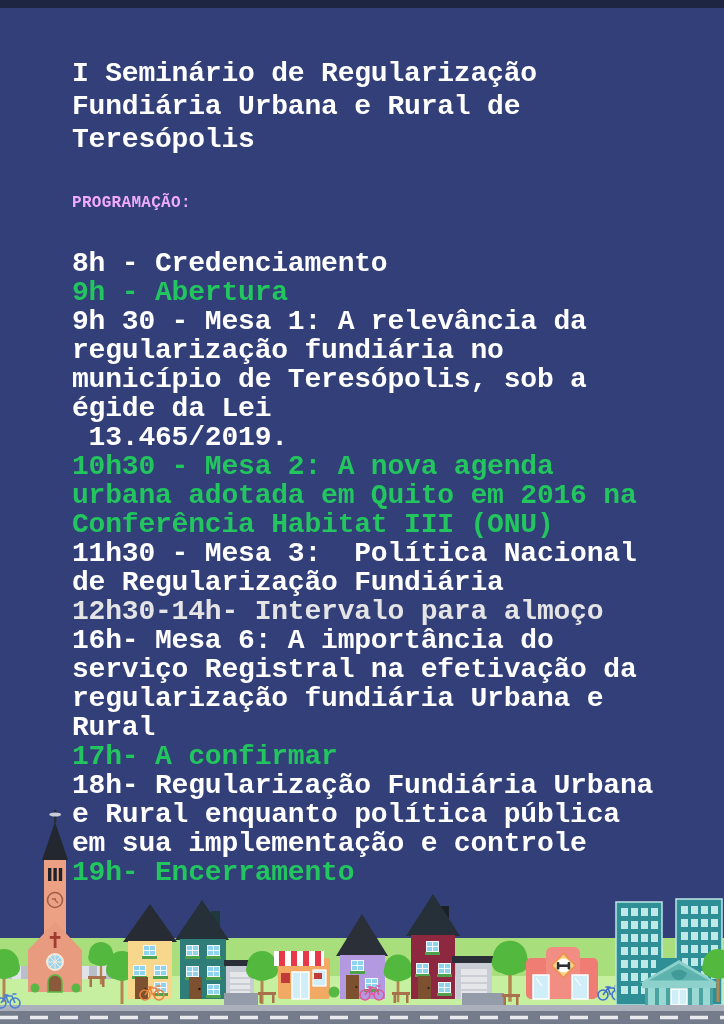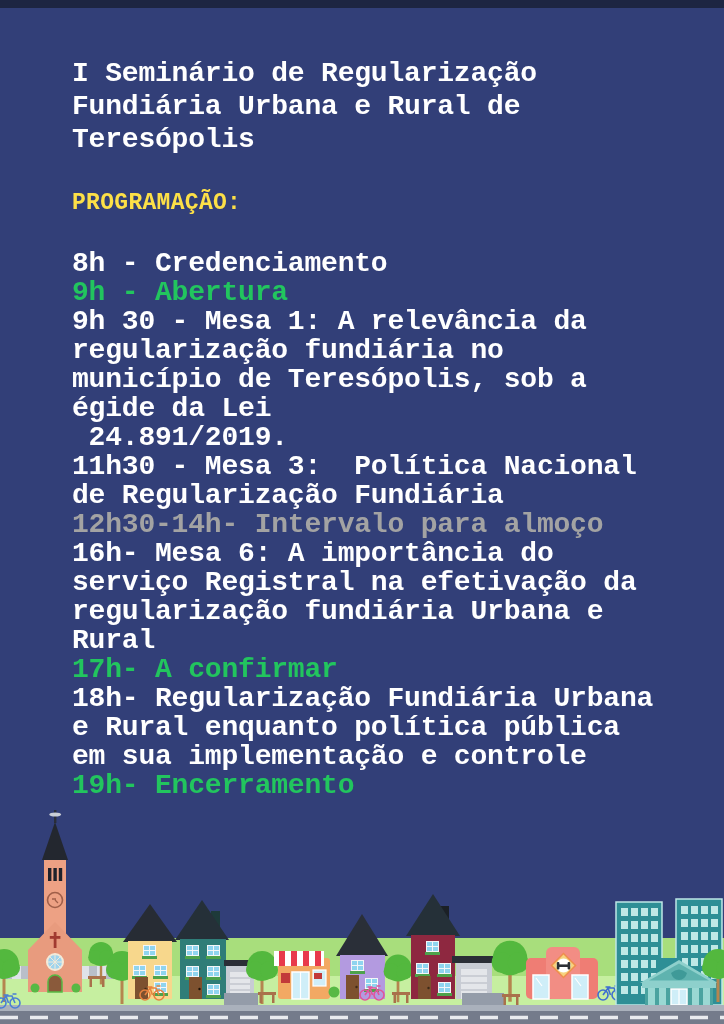--- a/index.html
+++ b/index.html
@@ -11,45 +11,46 @@
     overflow:hidden;
     font-family:Liberation Mono, monospace;
     font-weight:bold;
   }
   .content{position:absolute;left:72px;top:49px;width:592px;}
   .title{
     margin:0;font-size:28px;line-height:33px;color:#ffffff;
     letter-spacing:-0.2px;
   }
   .program-heading{
-    margin:36px 0 0 0;font-size:23px;line-height:23px;color:#fde047;
+    margin:36px 0 0 0;font-size:16px;line-height:23px;color:#f0abfc;
     letter-spacing:0.3px;
   }
   .schedule{margin-top:34px;}
   .schedule p{
     margin:0;font-size:28px;line-height:29px;letter-spacing:-0.2px;
     white-space:pre-wrap;
   }
   .c-white{color:#ffffff;}
   .c-gray{color:#22c55e;}
-  .c-green{color:#a3a3a3;}
+  .c-green{color:#e5e5e5;}
   .town{position:absolute;left:0;bottom:0;display:block;}
 </style>
 </head>
 <body>
 
 <div class="poster">
   <div class="content">
     <h1 class="title">I Seminário de Regularização Fundiária Urbana e Rural de Teresópolis</h1>
     <h2 class="program-heading">PROGRAMAÇÃO:</h2>
     <div class="schedule">
       <p class="c-white">8h - Credenciamento</p>
       <p class="c-gray">9h - Abertura</p>
       <p class="c-white">9h 30 - Mesa 1: A relevância da regularização fundiária no município de Teresópolis, sob a égide da Lei
- 24.891/2019.</p>
+ 13.465/2019.</p>
+      <p class="c-gray">10h30 - Mesa 2: A nova agenda urbana adotada em Quito em 2016 na Conferência Habitat III (ONU)</p>
       <p class="c-white">11h30 - Mesa 3:  Política Nacional de Regularização Fundiária</p>
       <p class="c-green">12h30-14h- Intervalo para almoço</p>
       <p class="c-white">16h- Mesa 6: A importância do serviço Registral na efetivação da regularização fundiária Urbana e Rural</p>
       <p class="c-gray">17h- A confirmar</p>
       <p class="c-white">18h- Regularização Fundiária Urbana e Rural enquanto política pública em sua implementação e controle</p>
       <p class="c-gray">19h- Encerramento</p>
     </div>
   </div>
 
   <svg class="town" width="724" height="224" viewBox="0 0 724 224" aria-hidden="true">

